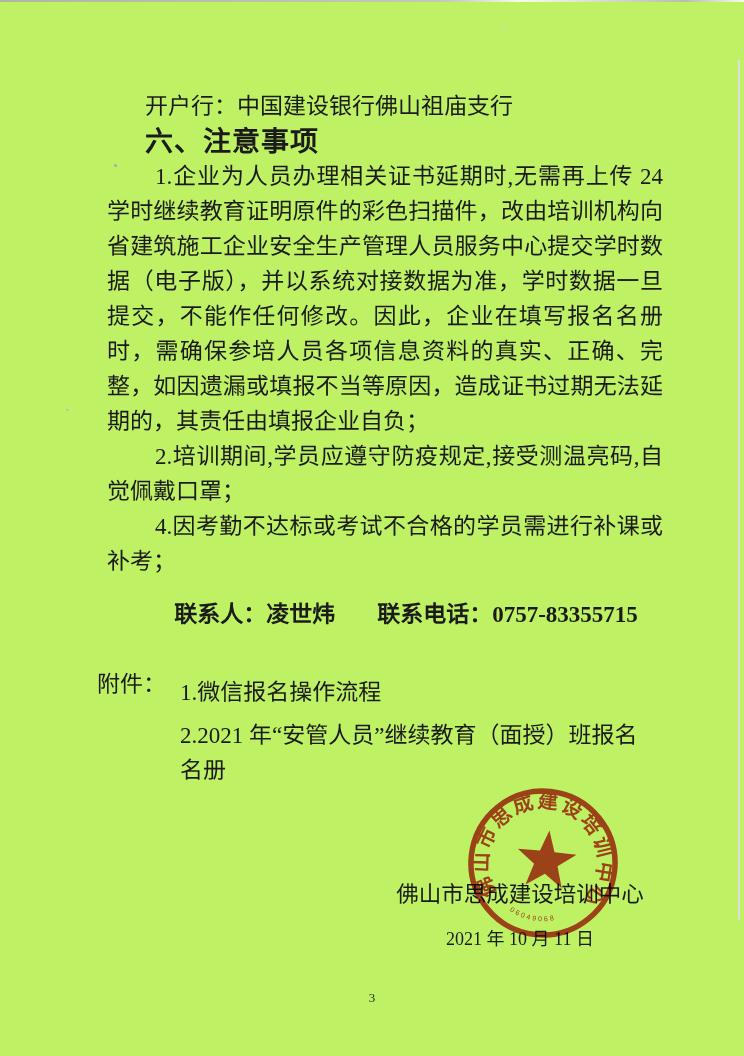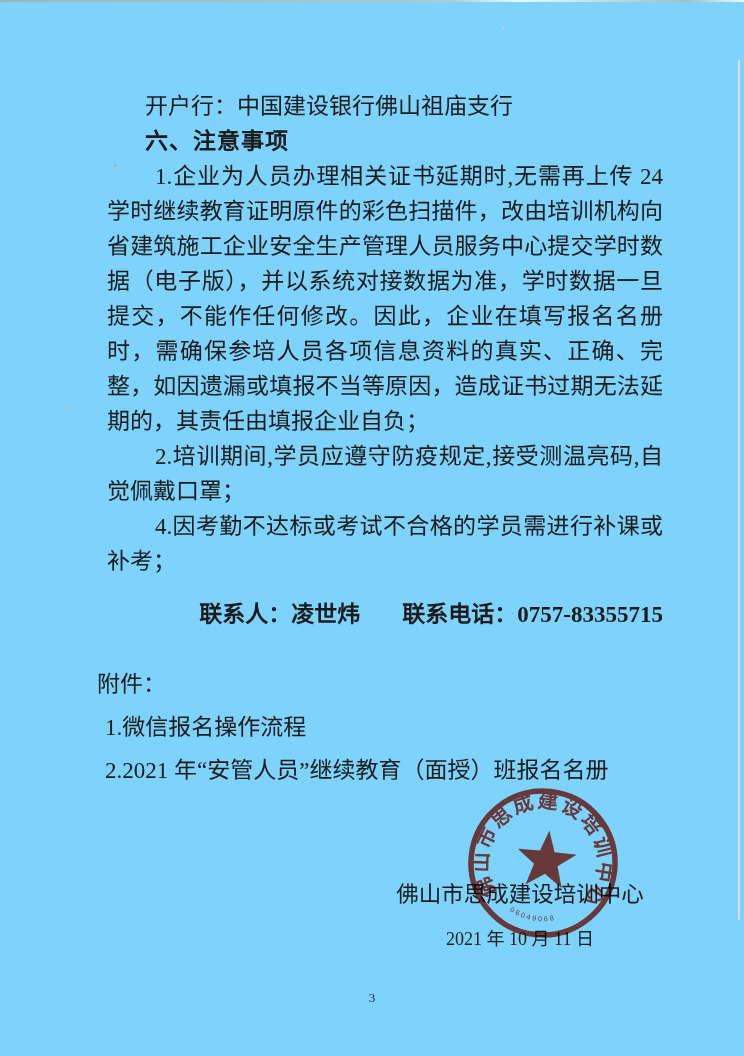--- a/index.html
+++ b/index.html
@@ -1,21 +1,21 @@
 <!DOCTYPE html>
 <html lang="zh-CN"><head>
 <meta charset="utf-8">
 <style>
   html, body { margin: 0; padding: 0; background: #e8e8e8; }
   .page {
     position: relative;
     width: 744px;
     height: 1056px;
     margin: 0 auto;
-    background: #7dd3fc;
+    background: #bef264;
     overflow: hidden;
     font-family: "Liberation Serif", "DejaVu Serif", serif;
     color: #1b1b1b;
   }
   
   .edge-top {
     position: absolute; top: 0; left: 0; width: 744px; height: 2px;
     background: linear-gradient(to right, #ababaf 0%, #c2c2c6 60%, #fefefe 70%, #b5b5b9 92%, #fefefe 100%);
     opacity: .85;
   }
@@ -32,36 +32,35 @@
     position: absolute;
     left: 107px; top: 0;
     width: 556px;
     padding-top: 89px;
     font-size: 23px;
     line-height: 35px;
     text-align: justify;
     text-justify: inter-character;
   }
   .line-indent { text-indent: 38px; }
-  .heading { margin: 0; font-size: 23px; font-weight: bold; text-indent: 38px; letter-spacing: 1px; }
+  .heading { margin: 0; font-size: 28px; font-weight: bold; text-indent: 38px; letter-spacing: 1px; }
   p { margin: 0; }
   .para { text-indent: 48px; }
   .contact {
     margin-top: 18px;
     font-weight: bold;
     text-indent: 42px;
-    text-align: right;
+    text-align: center;
   }
   .contact .gap { display: inline-block; width: 42px; }
   .attachments {
     display: flex;
     margin-top: 35px;
     margin-left: -10px;
     text-align: left;
-    flex-direction: column;
   }
   .att-label { flex: 0 0 auto; margin-right: 6px; }
   .att-items p { margin: 8px; }
   .signature {
     margin-top: 77px;
     margin-left: 278px;
     width: 270px;
     text-align: center;
     line-height: 44px;
   }

